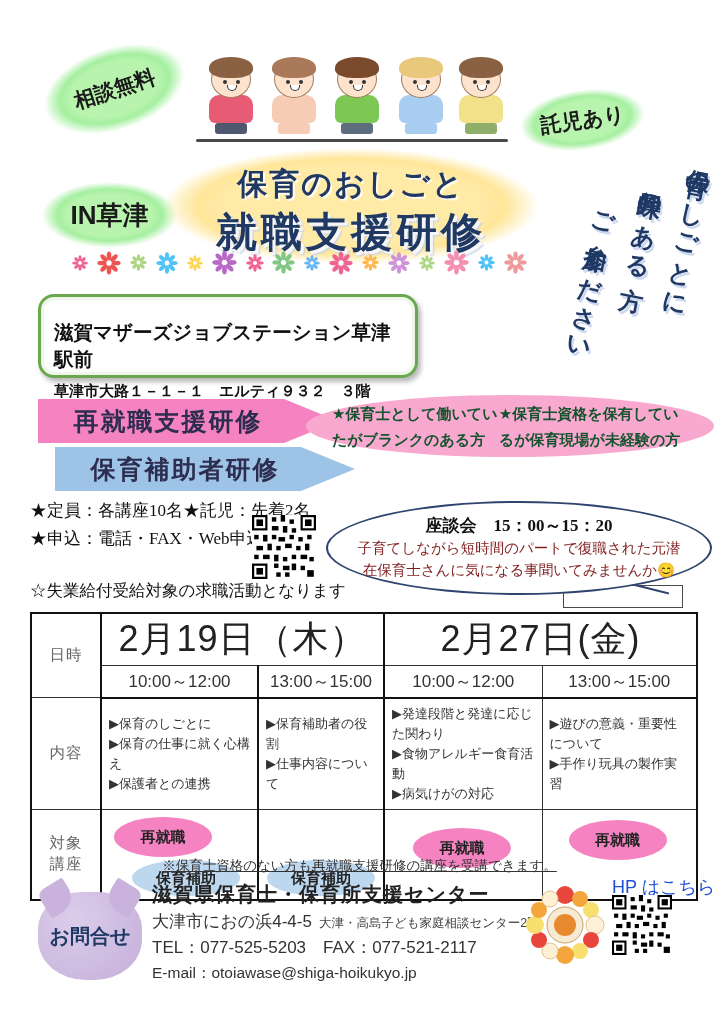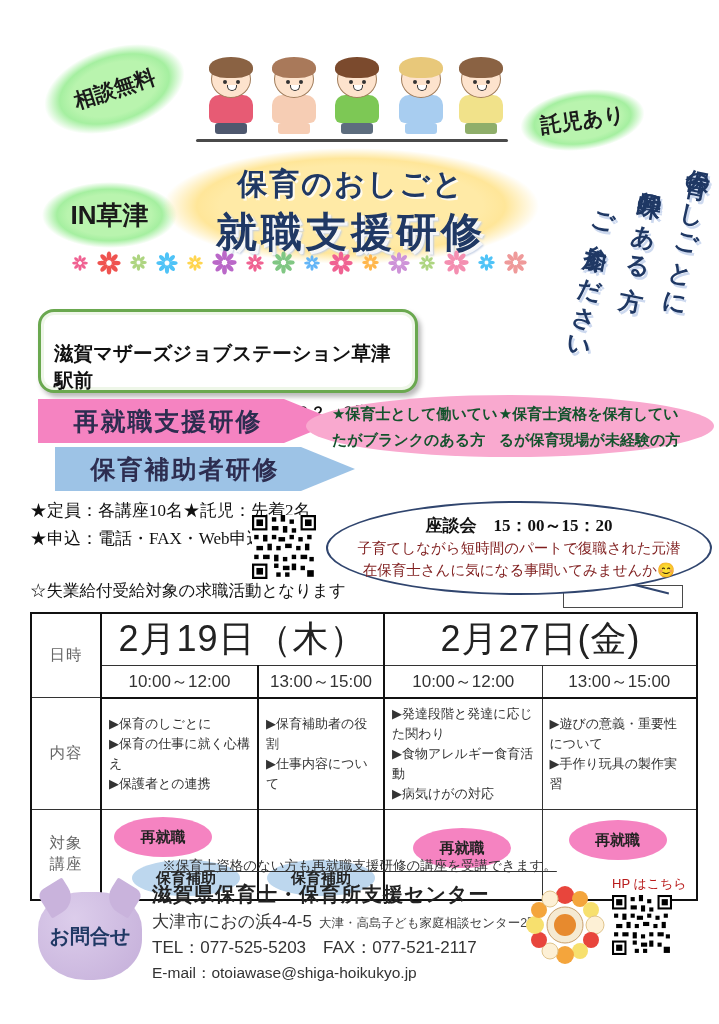--- a/index.html
+++ b/index.html
@@ -41,21 +41,21 @@
   .vmsg div{margin-left:11px;}
   .vmsg .c2{margin-top:30px;}
   .vmsg .c3{margin-top:62px;}
 
   
   .flowers{left:72px;top:250px;width:455px;display:flex;align-items:center;justify-content:space-between;}
   .fl{display:block;}
 
   
   .venue{left:38px;top:294px;width:380px;height:84px;border:3px solid #6aa84f;border-radius:16px;background:#fff;
-         box-shadow:inset 0 0 0 3px #eef6e8,3px 4px 5px rgba(0,0,0,.28);padding:28px 13px;box-sizing:border-box;margin-top:15px;}
+         box-shadow:inset 0 0 0 3px #eef6e8,3px 4px 5px rgba(0,0,0,.28);padding:22px 13px;box-sizing:border-box;}
   .venue .vname{font-size:19.5px;font-weight:bold;color:#111;}
   .venue .vaddr{font-size:15px;font-weight:bold;margin-top:9px;color:#111;}
 
   
   .arrow{position:absolute;height:44px;display:flex;align-items:center;justify-content:center;
          font-size:25px;font-weight:bold;color:#2d2d50;letter-spacing:2px;
          clip-path:polygon(0 0,82% 0,100% 50%,82% 100%,0 100%);padding-right:40px;box-sizing:border-box;}
   .a-pink{left:38px;top:399px;width:300px;background:#f583c1;}
   .a-blue{left:55px;top:447px;width:300px;background:#9dc3e6;}
 
@@ -104,21 +104,21 @@
   .cat::before,.cat::after{content:'';position:absolute;top:-9px;width:30px;height:30px;background:#c9b3dc;
        border-radius:8px 2px 18px 2px;transform:rotate(12deg);z-index:-1;}
   .cat::before{left:4px;transform:rotate(-32deg);}
   .cat::after{right:4px;transform:rotate(32deg);border-radius:2px 8px 2px 18px;}
   .cat span{font-size:20px;font-weight:bold;color:#1f3864;}
   .finfo{left:152px;top:884px;line-height:1.0;}
   .finfo .org{font-size:20px;font-weight:bold;color:#222;letter-spacing:1px;}
   .finfo .row{margin-top:9px;font-size:17px;color:#333;}
   .finfo .row small{font-size:12.5px;color:#444;margin-left:7px;}
   .finfo .mail{font-size:15.5px;}
-  .hp{left:612px;top:875px;font-size:13px;color:#b91c1c;text-align:right;}
+  .hp{left:612px;top:875px;font-size:18px;color:#1d4ed8;text-align:right;}
   .qr2{left:612px;top:895px;}
   .wreath{left:524px;top:884px;}
 </style>
 </head>
 <body>
 
 <svg width="0" height="0" style="position:absolute">
   <symbol id="flower" viewBox="0 0 24 24">
     <g fill="currentColor">
       <ellipse cx="12" cy="5" rx="2.3" ry="4.6"></ellipse>

